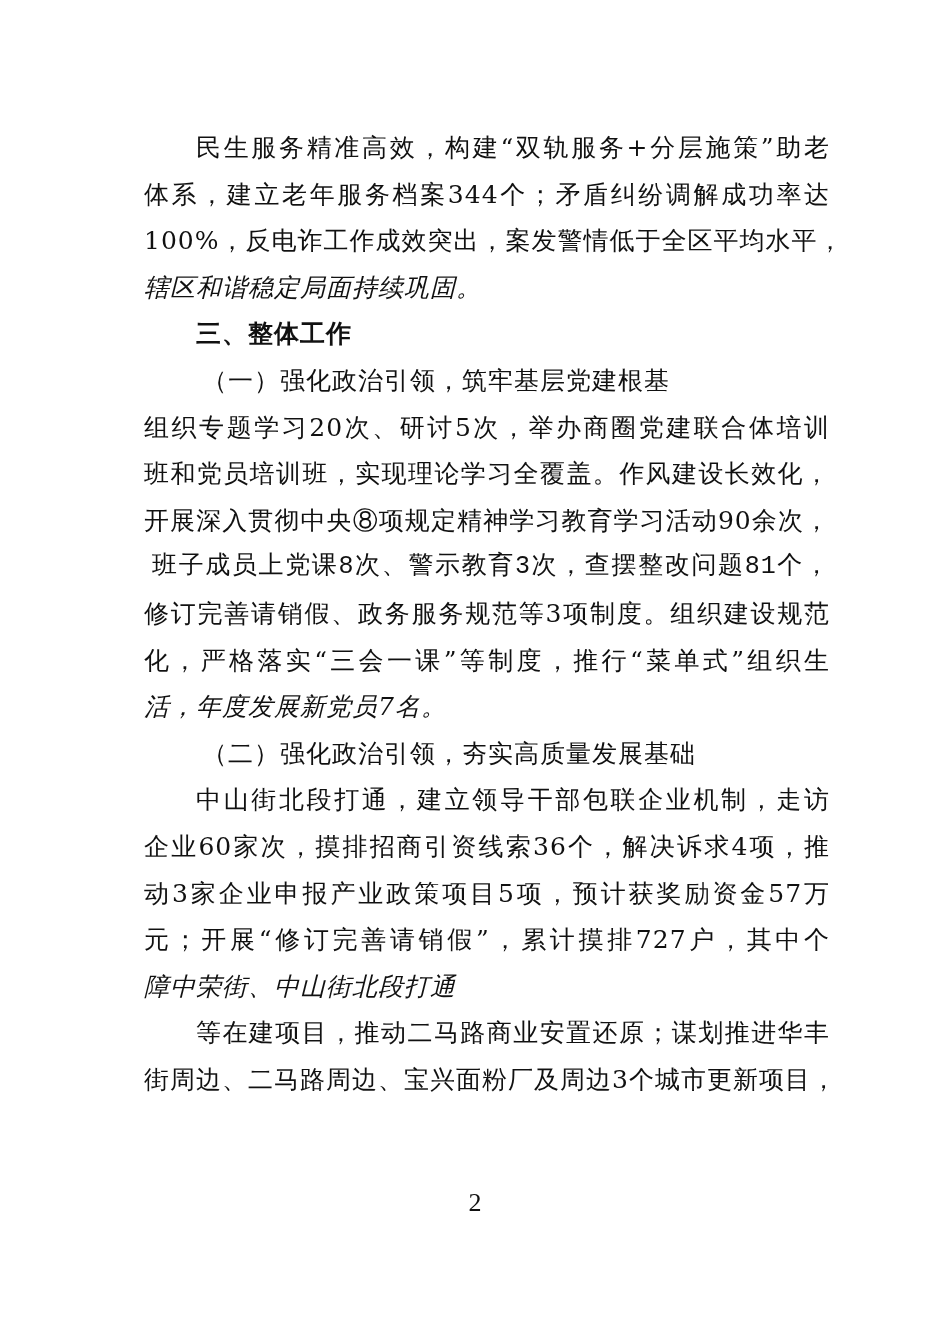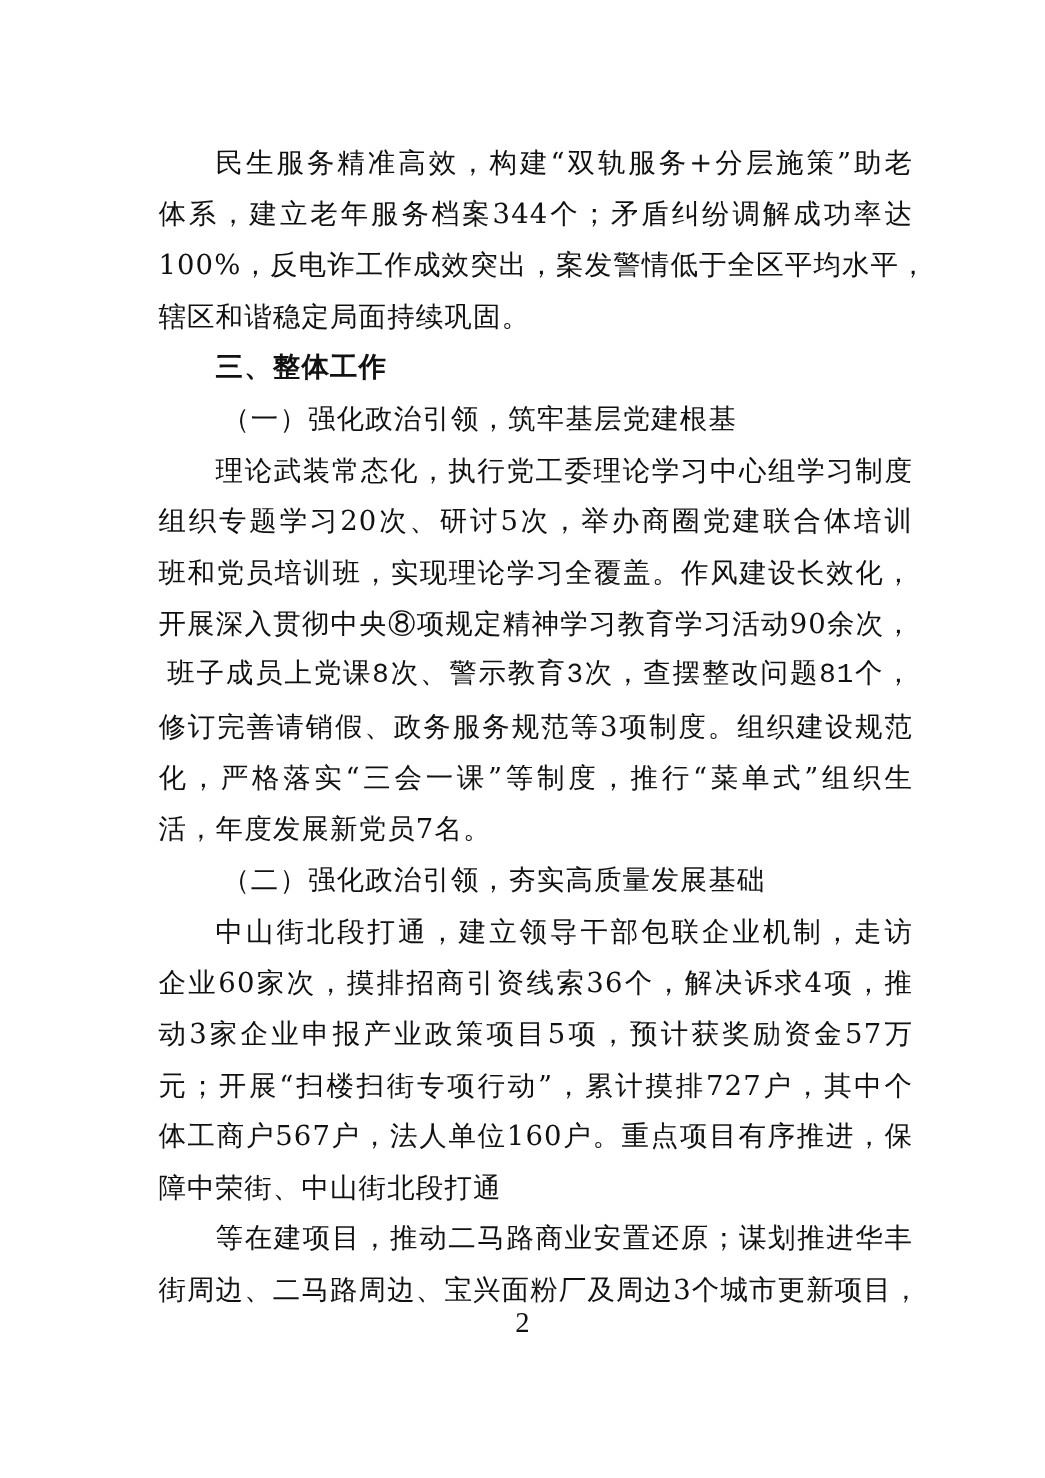--- a/index.html
+++ b/index.html
@@ -10,21 +10,21 @@
     }
     .content {
       position: absolute; left: 144px; top: 125px; width: 686px;
       font-family: "DejaVu Serif", "Liberation Serif", serif;
       font-size: 25px; line-height: 46.6px; letter-spacing: 1px;
     }
     .line {
       display: block; height: 46.6px; white-space: nowrap;
       text-align: justify; text-align-last: justify;
     }
-    .line.last { text-align-last: left; }
+    .line.last { text-align-last: left; font-style: italic; }
     .indent { padding-left: 52px; }
     .indent-small { padding-left: 8px; font-family: Liberation Mono, monospace; }
     .h1 {
       font-family: "DejaVu Sans", "Liberation Sans", sans-serif;
       font-weight: bold; padding-left: 52px; text-align-last: left;
     }
     .h2 { padding-left: 58px; text-align-last: left; }
     .page-number {
       position: absolute; left: 0; width: 950px; top: 1188px;
       text-align: center; font-family: "Liberation Serif", serif; font-size: 26px;
@@ -42,38 +42,36 @@
       <span class="line">体系，建立老年服务档案344个；矛盾纠纷调解成功率达</span>
       <span class="line">100%，反电诈工作成效突出，案发警情低于全区平均水平，</span>
       <span class="line last">辖区和谐稳定局面持续巩固。</span>
     </div>
 
     <span class="line h1">三、整体工作</span>
 
     <span class="line h2">（一）强化政治引领，筑牢基层党建根基</span>
 
     <div>
-      <span class="line indent">理论武装常态化，执行党工委理论学习中心组学习制度</span>
       <span class="line">组织专题学习20次、研讨5次，举办商圈党建联合体培训</span>
       <span class="line">班和党员培训班，实现理论学习全覆盖。作风建设长效化，</span>
       <span class="line">开展深入贯彻中央⑧项规定精神学习教育学习活动90余次，</span>
       <span class="line indent-small"> 班子成员上党课8次、警示教育3次，查摆整改问题81个，</span>
       <span class="line">修订完善请销假、政务服务规范等3项制度。组织建设规范</span>
       <span class="line">化，严格落实“三会一课”等制度，推行“菜单式”组织生</span>
       <span class="line last">活，年度发展新党员7名。</span>
     </div>
 
     <span class="line h2">（二）强化政治引领，夯实高质量发展基础</span>
 
     <div>
       <span class="line indent">中山街北段打通，建立领导干部包联企业机制，走访</span>
       <span class="line">企业60家次，摸排招商引资线索36个，解决诉求4项，推</span>
       <span class="line">动3家企业申报产业政策项目5项，预计获奖励资金57万</span>
-      <span class="line">元；开展“扫楼扫街专项行动”，累计摸排727户，其中个</span>
-      <span class="line">体工商户567户，法人单位160户。重点项目有序推进，保</span>
+      <span class="line">元；开展“修订完善请销假”，累计摸排727户，其中个</span>
       <span class="line last">障中荣街、中山街北段打通</span>
     </div>
 
     <div>
       <span class="line indent">等在建项目，推动二马路商业安置还原；谋划推进华丰</span>
       <span class="line">街周边、二马路周边、宝兴面粉厂及周边3个城市更新项目，</span>
     </div>
   </div>
 
   <div class="page-number">2</div>

